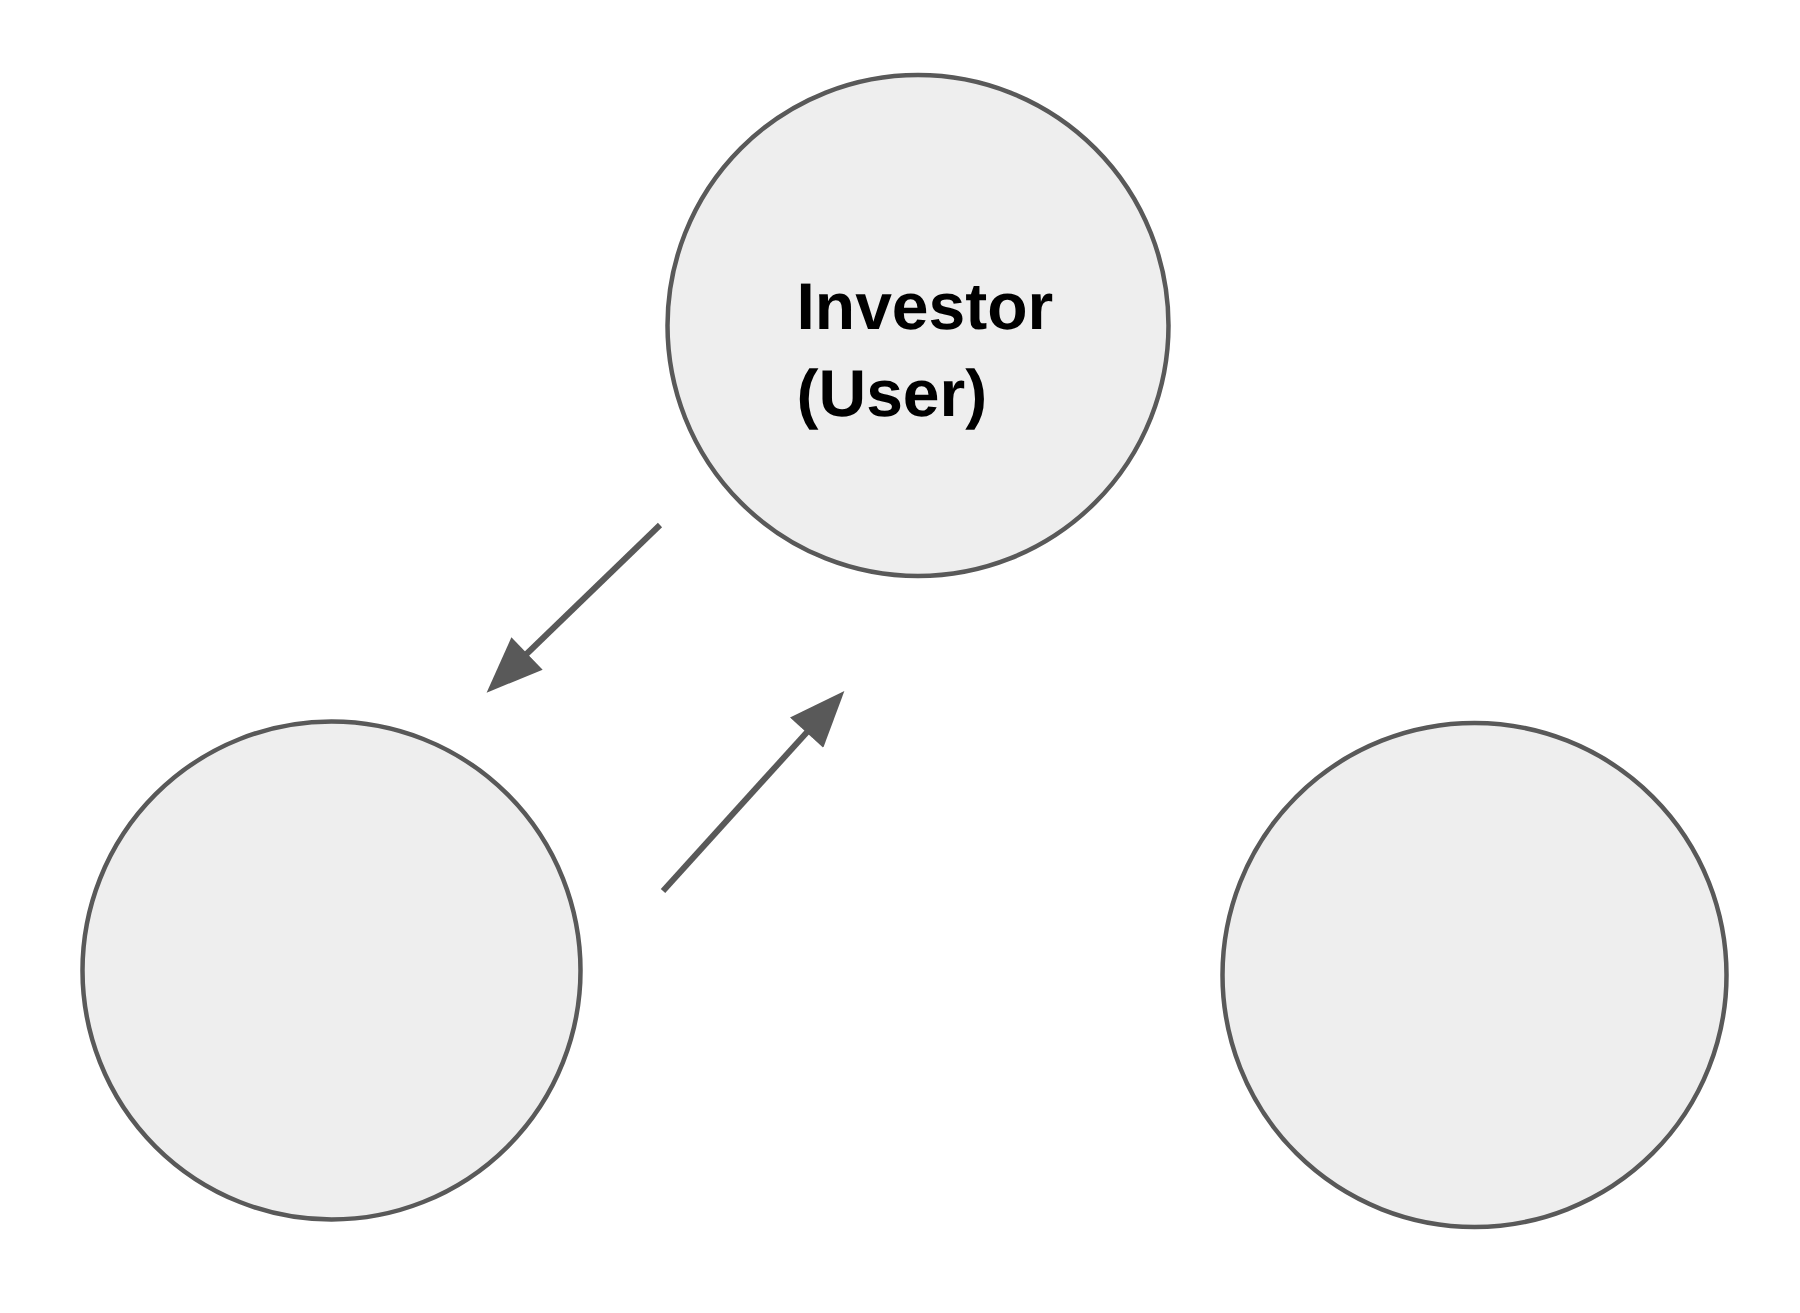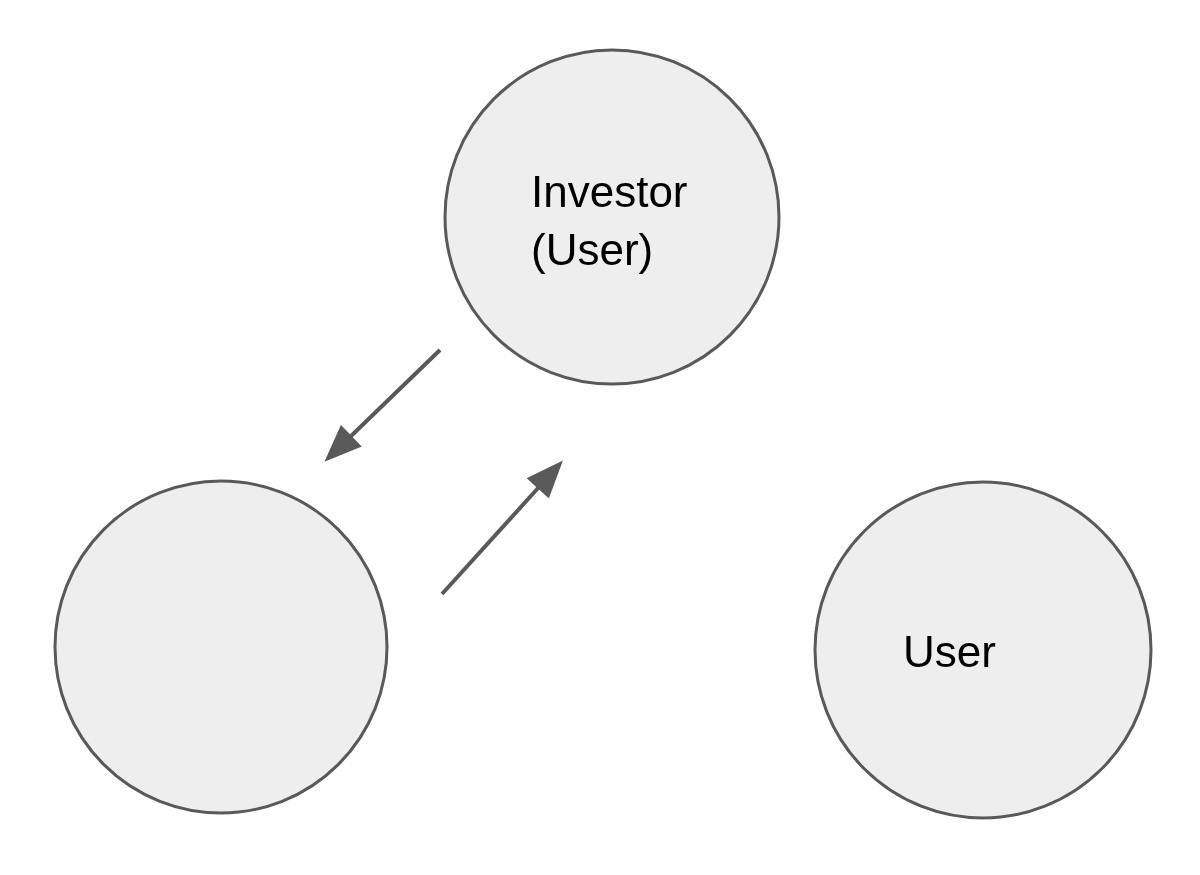--- a/index.html
+++ b/index.html
@@ -34,21 +34,21 @@
     fill: #595959;
   }
   .node-label {
     position: absolute;
     color: #000000;
     font-size: 44px;
     line-height: 58px;
     white-space: pre-line;
     text-align: left;
   }
-  .label-investor { left: 531px; top: 163px; }
+  .label-investor { left: 531px; top: 176px; font-weight: bold; }
   .label-builder  { left: 146px; top: 624px; }
   .label-user     { left: 903px; top: 623px; }
 </style>
 </head>
 <body>
 
 <div class="canvas">
 
   <svg width="1200" height="875" viewBox="0 0 1200 875">
     <defs>
@@ -62,15 +62,14 @@
     <circle class="node-circle" cx="983" cy="650" r="168"></circle>
 
     <line class="edge-line" x1="440" y1="350" x2="350" y2="437" marker-end="url(#arrowhead)"></line>
     <line class="edge-line" x1="442" y1="594" x2="539" y2="487" marker-end="url(#arrowhead)"></line>
   </svg>
 
   <div class="node-label label-investor">Investor
 (User)</div>
 
 
-  <div class="node-label label-user">User</div>
 
 </div>
 
 </body></html>

